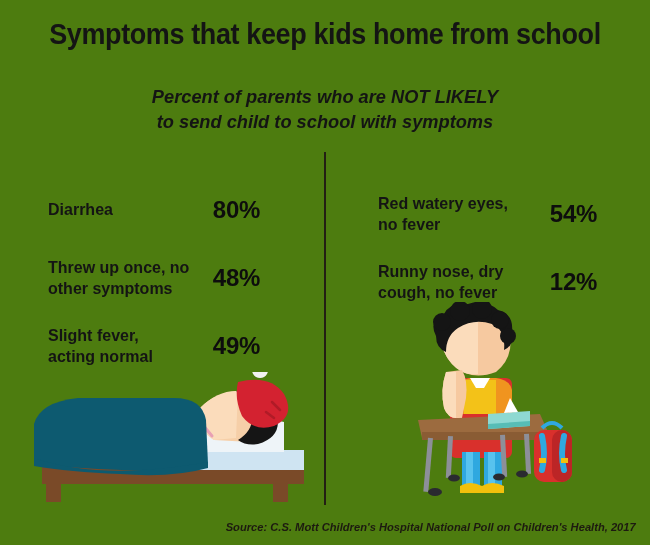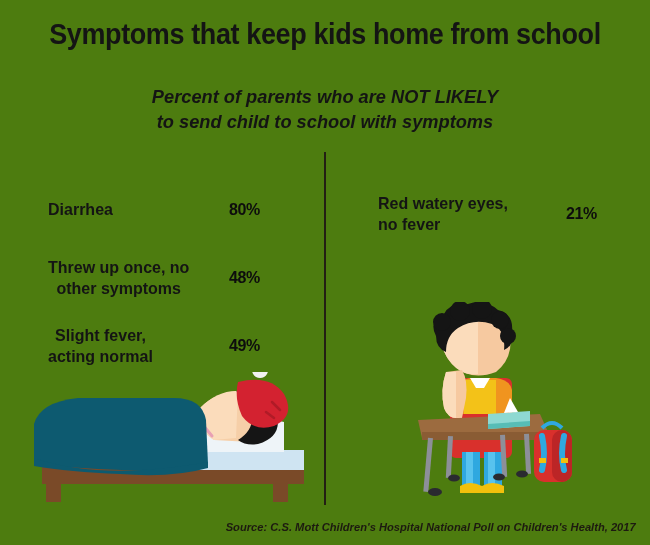--- a/index.html
+++ b/index.html
@@ -66,33 +66,33 @@
   }
   .stats-col.left  { left: 48px;  top: 180px; width: 250px; }
   .stats-col.right { left: 378px; top: 184px; width: 245px; }
 
   .stat-row {
     display: flex;
     align-items: center;
     justify-content: space-between;
     height: 60px;
   }
-  .stat-row + .stat-row { margin-top: 8px; text-align: center; }
+  .stat-row + .stat-row { margin-top: 8px; }
 
   .stat-label {
     font-size: 16.5px;
     font-weight: bold;
     line-height: 1.28;
     color: #141414;
     transform: scaleX(0.97);
     transform-origin: left center;
     max-width: 170px;
   }
   .stat-value {
-    font-size: 16px;
+    font-size: 24px;
     font-weight: bold;
     color: #0d0d0d;
     white-space: nowrap;
     letter-spacing: -0.3px;
   }
   .stats-col.left .stat-value  { margin-right: 38px; }
   .stats-col.right .stat-value { margin-right: 26px; }
 
   
   .source {
@@ -153,23 +153,30 @@
 
   </div>
 
   <div class="stats-col right">
 
     <div class="stat-row">
       <div class="stat-label">
         <div>Red watery eyes,</div>
         <div>no fever</div>
       </div>
-      <div class="stat-value">21%</div>
-    </div>
-
+      <div class="stat-value">54%</div>
+    </div>
+
+    <div class="stat-row">
+      <div class="stat-label">
+        <div>Runny nose, dry</div>
+        <div>cough, no fever</div>
+      </div>
+      <div class="stat-value">12%</div>
+    </div>
 
   </div>
 
   <div class="illus illus-bed">
     <svg width="292" height="130" viewBox="0 0 292 130" xmlns="http://www.w3.org/2000/svg">
 
       <rect x="20" y="95" width="262" height="17" fill="#7a4a28"></rect>
 
       <rect x="24" y="108" width="15" height="26" fill="#7a4a28"></rect>
       <rect x="251" y="108" width="15" height="26" fill="#7a4a28"></rect>

